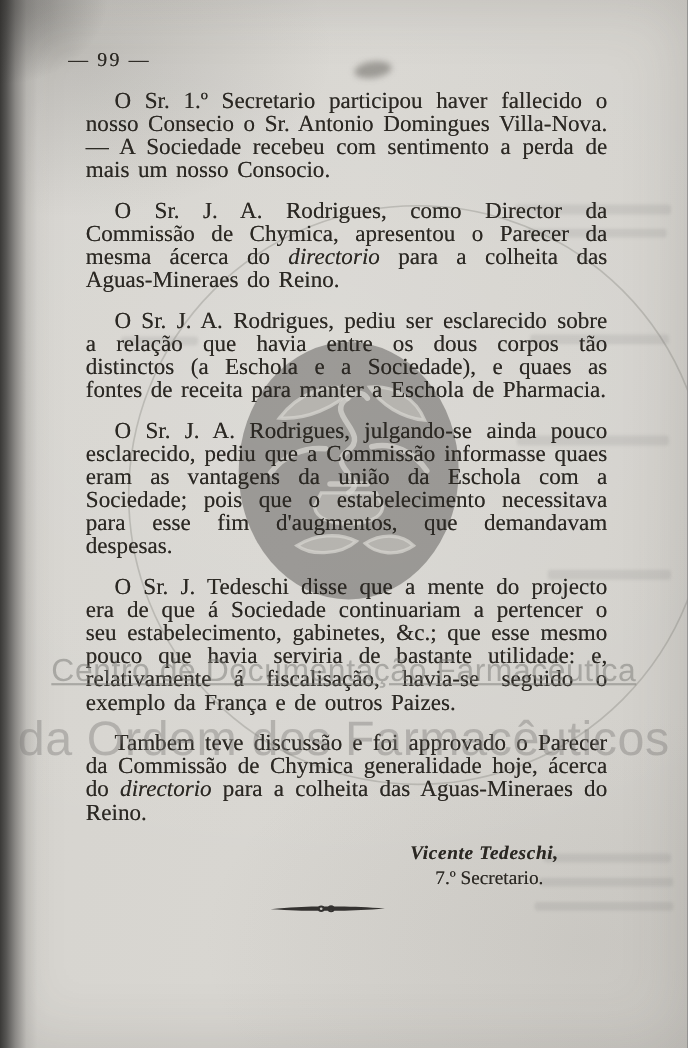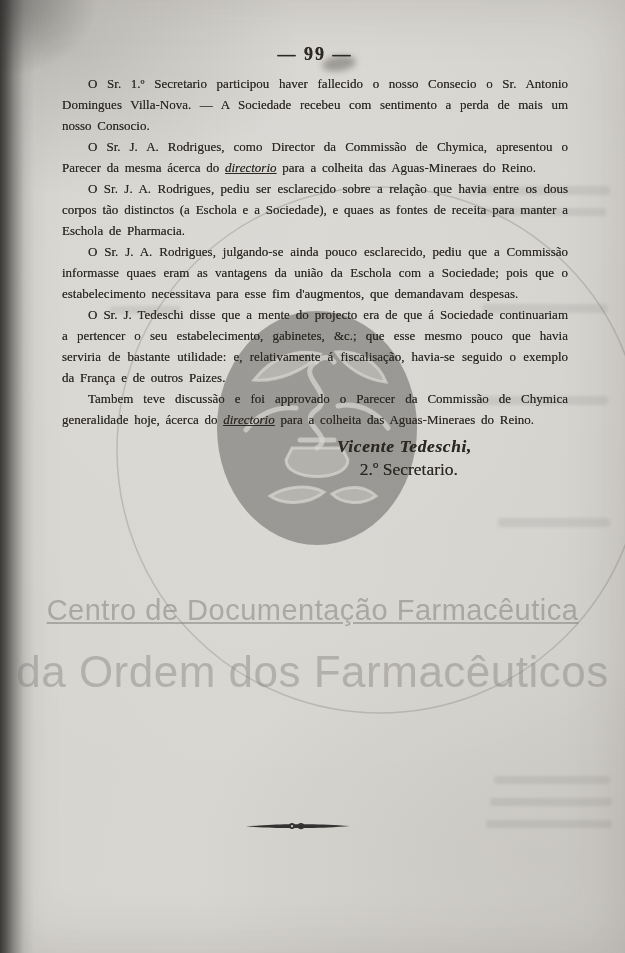--- a/index.html
+++ b/index.html
@@ -83,41 +83,41 @@
   
   #content {
     position: absolute;
     left: 62px;
     top: 44px;
     width: 506px;
     z-index: 2;
     color: #2b2823;
   }
   #page-number {
-    text-align: center;
-    font-weight: bold;
+    text-align: left;
+    font-weight: normal;
     font-size: 18px;
     letter-spacing: 2px;
     margin-bottom: 8px;
     text-shadow: 0 0 0.5px rgba(43,40,35,0.8);
   }
   .para {
-    margin: 0;
-    font-size: 13px;
+    margin: 16px;
+    font-size: 21px;
     line-height: 21px;
     text-align: justify;
     text-indent: 26px;
     word-spacing: 2.5px;
     text-shadow: 0 0 0.5px rgba(43,40,35,0.65);
   }
-  .para em { font-style: italic; text-decoration: underline; }
+  .para em { font-style: italic; }
 
   #signature {
     margin-top: 6px;
-    margin-right: 96px;
+    margin-right: 60px;
     text-align: right;
     text-shadow: 0 0 0.5px rgba(43,40,35,0.65);
   }
   #signature-name {
     font-style: italic;
     font-weight: bold;
     font-size: 17.5px;
     letter-spacing: 0.6px;
   }
   #signature-title {
@@ -206,21 +206,21 @@
     <div id="body-text">
         <p class="para"><span>O Sr. 1.º Secretario participou haver fallecido o nosso Consecio o Sr. Antonio Domingues Villa-Nova. — A Sociedade recebeu com sentimento a perda de mais um nosso Consocio.</span></p>
         <p class="para"><span>O Sr. J. A. Rodrigues, como Director da Commissão de Chymica, apresentou o Parecer da mesma ácerca do </span><em>directorio</em><span> para a colheita das Aguas-Mineraes do Reino.</span></p>
         <p class="para"><span>O Sr. J. A. Rodrigues, pediu ser esclarecido sobre a relação que havia entre os dous corpos tão distinctos (a Eschola e a Sociedade), e quaes as fontes de receita para manter a Eschola de Pharmacia.</span></p>
         <p class="para"><span>O Sr. J. A. Rodrigues, julgando-se ainda pouco esclarecido, pediu que a Commissão informasse quaes eram as vantagens da união da Eschola com a Sociedade; pois que o estabelecimento necessitava para esse fim d'augmentos, que demandavam despesas.</span></p>
         <p class="para"><span>O Sr. J. Tedeschi disse que a mente do projecto era de que á Sociedade continuariam a pertencer o seu estabelecimento, gabinetes, &amp;c.; que esse mesmo pouco que havia serviria de bastante utilidade: e, relativamente á fiscalisação, havia-se seguido o exemplo da França e de outros Paizes.</span></p>
         <p class="para"><span>Tambem teve discussão e foi approvado o Parecer da Commissão de Chymica generalidade hoje, ácerca do </span><em>directorio</em><span> para a colheita das Aguas-Mineraes do Reino.</span></p>
       </div>
     <div id="signature">
       <div id="signature-name">Vicente Tedeschi,</div>
-      <div id="signature-title">2.º Secretario.</div>
+      <div id="signature-title">7.º Secretario.</div>
     </div>
   </div>
 
   <svg id="divider" viewBox="0 0 104 12">
     <path d="M0 6.5 C 18 5.2, 30 4.2, 42 4.2 L 62 4.2 C 76 4.2, 88 5.0, 104 6.0 C 88 7.2, 76 8.0, 62 8.0 L 42 8.0 C 30 8.0, 18 7.4, 0 6.5 Z" fill="#343230"></path>
     <circle cx="46" cy="6.1" r="3" fill="#343230"></circle>
     <circle cx="46" cy="6.1" r="1.2" fill="#c9c7c2"></circle>
     <circle cx="55" cy="6.1" r="2.4" fill="none" stroke="#343230" stroke-width="1.6"></circle>
   </svg>
 

